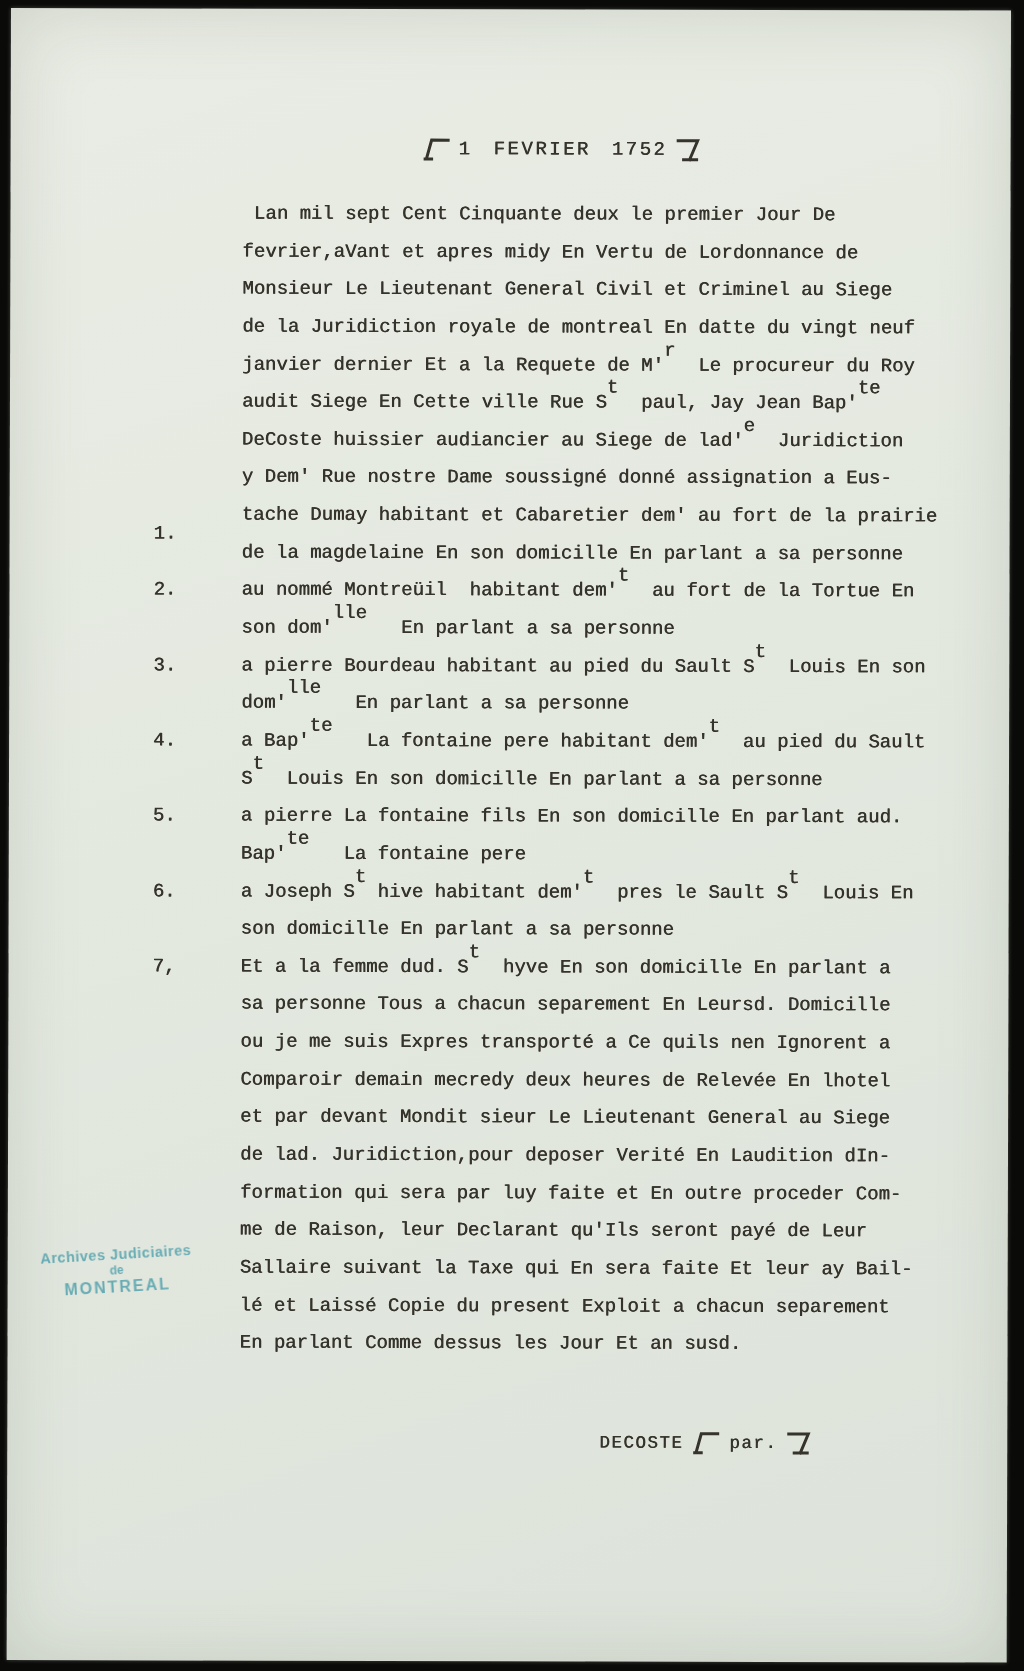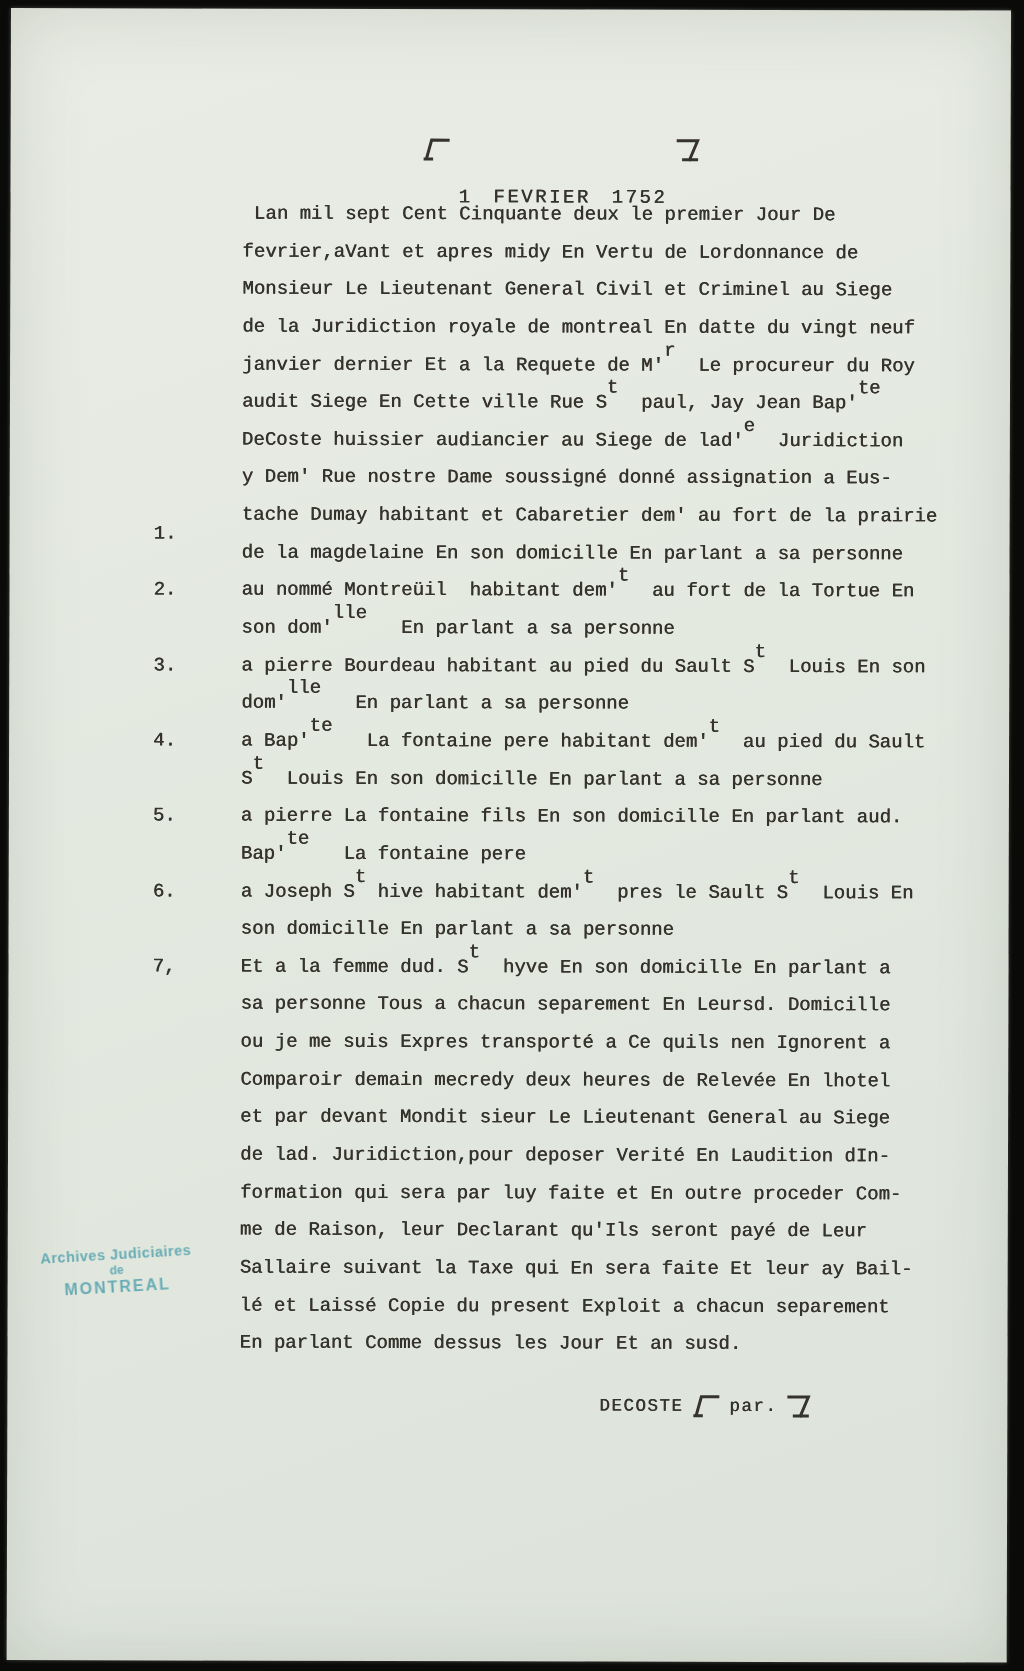--- a/index.html
+++ b/index.html
@@ -15,33 +15,33 @@
     transform: rotate(0.15deg); transform-origin: top left;
     box-shadow: inset 0 0 70px rgba(110,118,100,0.22), 0 0 4px rgba(255,255,255,0.25);
   }
   .typed { color: var(--ink, #35332b); text-shadow: 0.5px 0 0 currentColor; }
   .title-row {
     position:absolute; left:413px; top:126px;
     display:flex; align-items:flex-start; gap:9px;
   }
   .title-text {
     font-size:19px; letter-spacing:2.5px; word-spacing:7px;
-    line-height:28px; white-space:pre;margin-top:48px;
+    line-height:28px; white-space:pre;
   }
   .bracket-icon { flex:0 0 auto; }
   .body-lines {
     position:absolute; left:232px; top:187px; width:700px;
     font-size:19px; line-height:37.65px; white-space:pre;
   }
   .line { position:relative; height:37.65px; }
   .line-number { position:absolute; left:-88px; top:0; }
   .line-number.raised { top:-19px; }
   .sup { position:relative; top:-15px; display:inline-block; }
   .signature-row {
-    position:absolute; left:592px; top:1382px;
+    position:absolute; left:592px; top:1419px;
     display:flex; align-items:flex-start; gap:10px;
     font-size:17.5px; letter-spacing:1.5px; line-height:28px;
   }
   .stamp {
     position:absolute; left:20px; top:1238px; width:178px;
     transform: rotate(-3.5deg);
     color: var(--stamp, #4d9fab);
     text-align:center;
     font-family:"Liberation Sans", sans-serif;
     opacity:0.82; filter: blur(0.35px);

